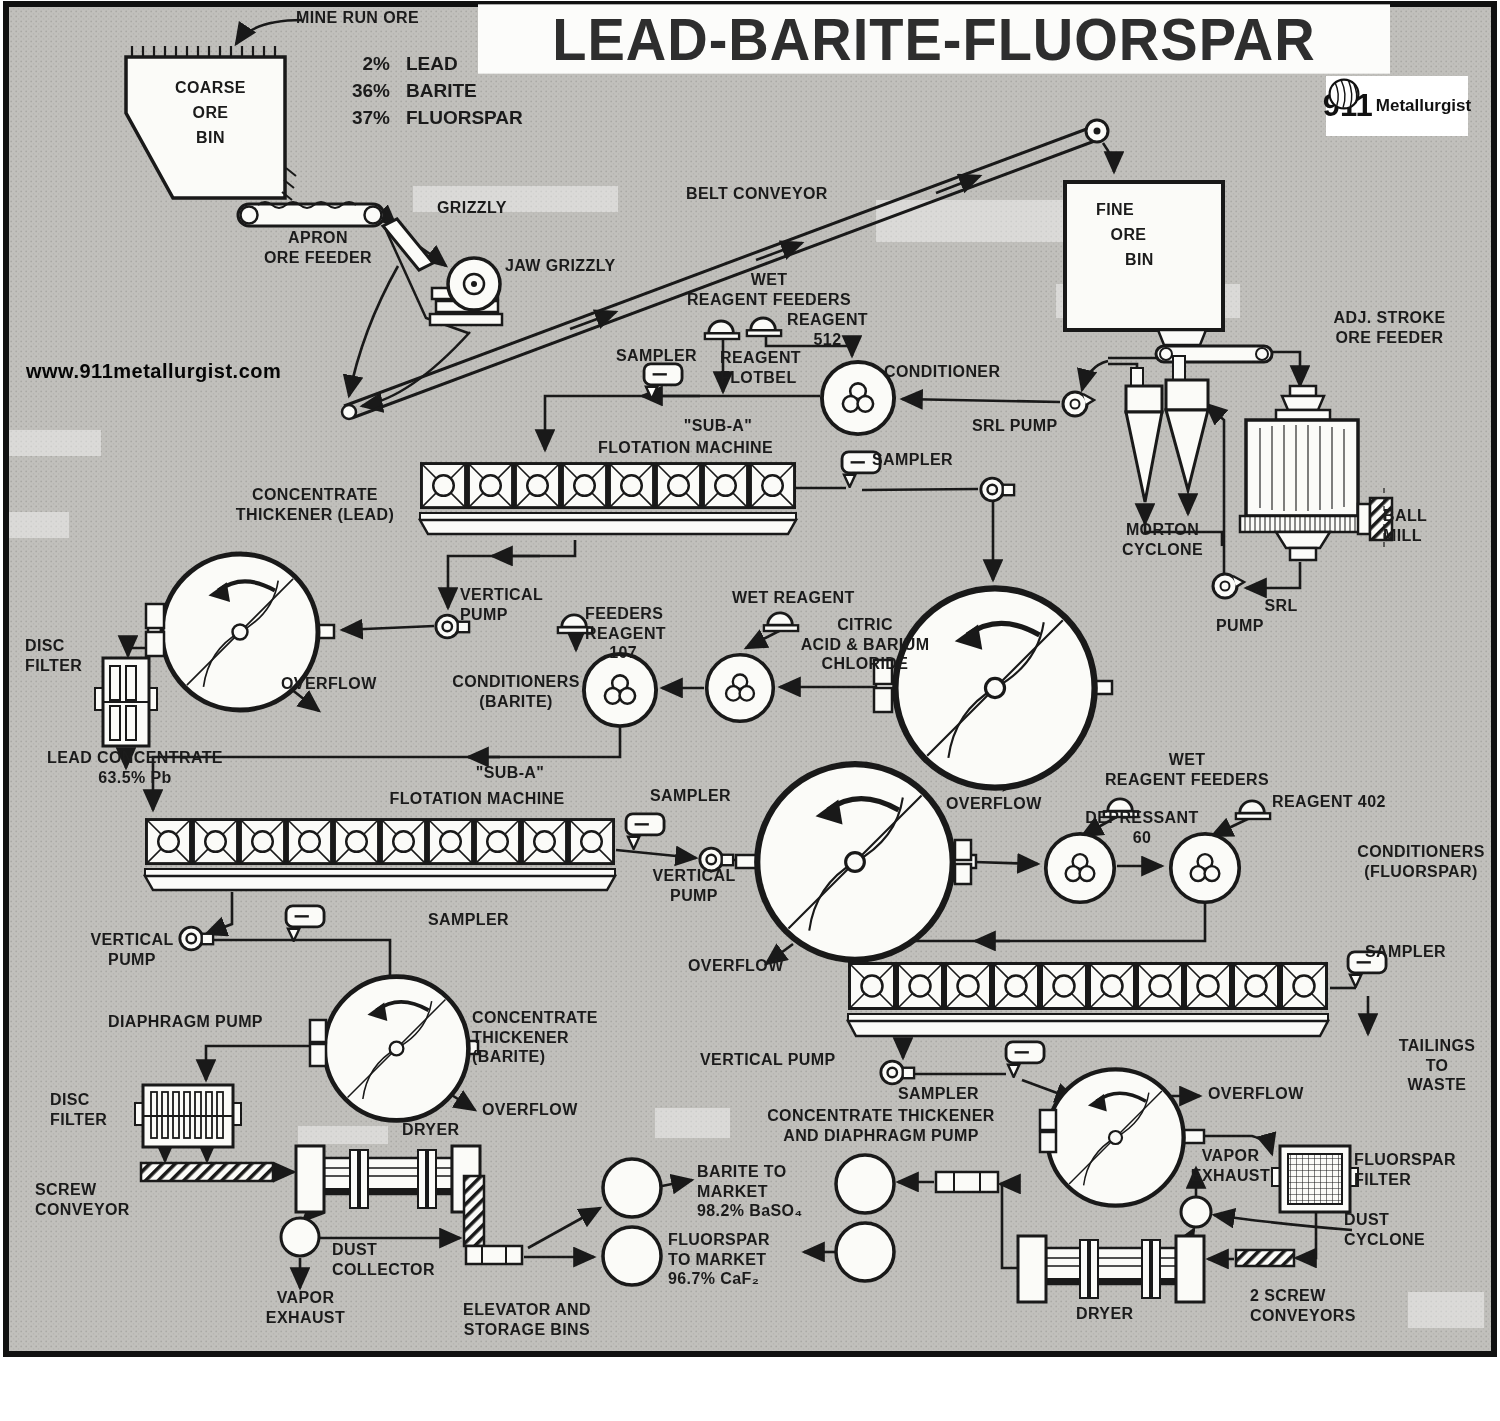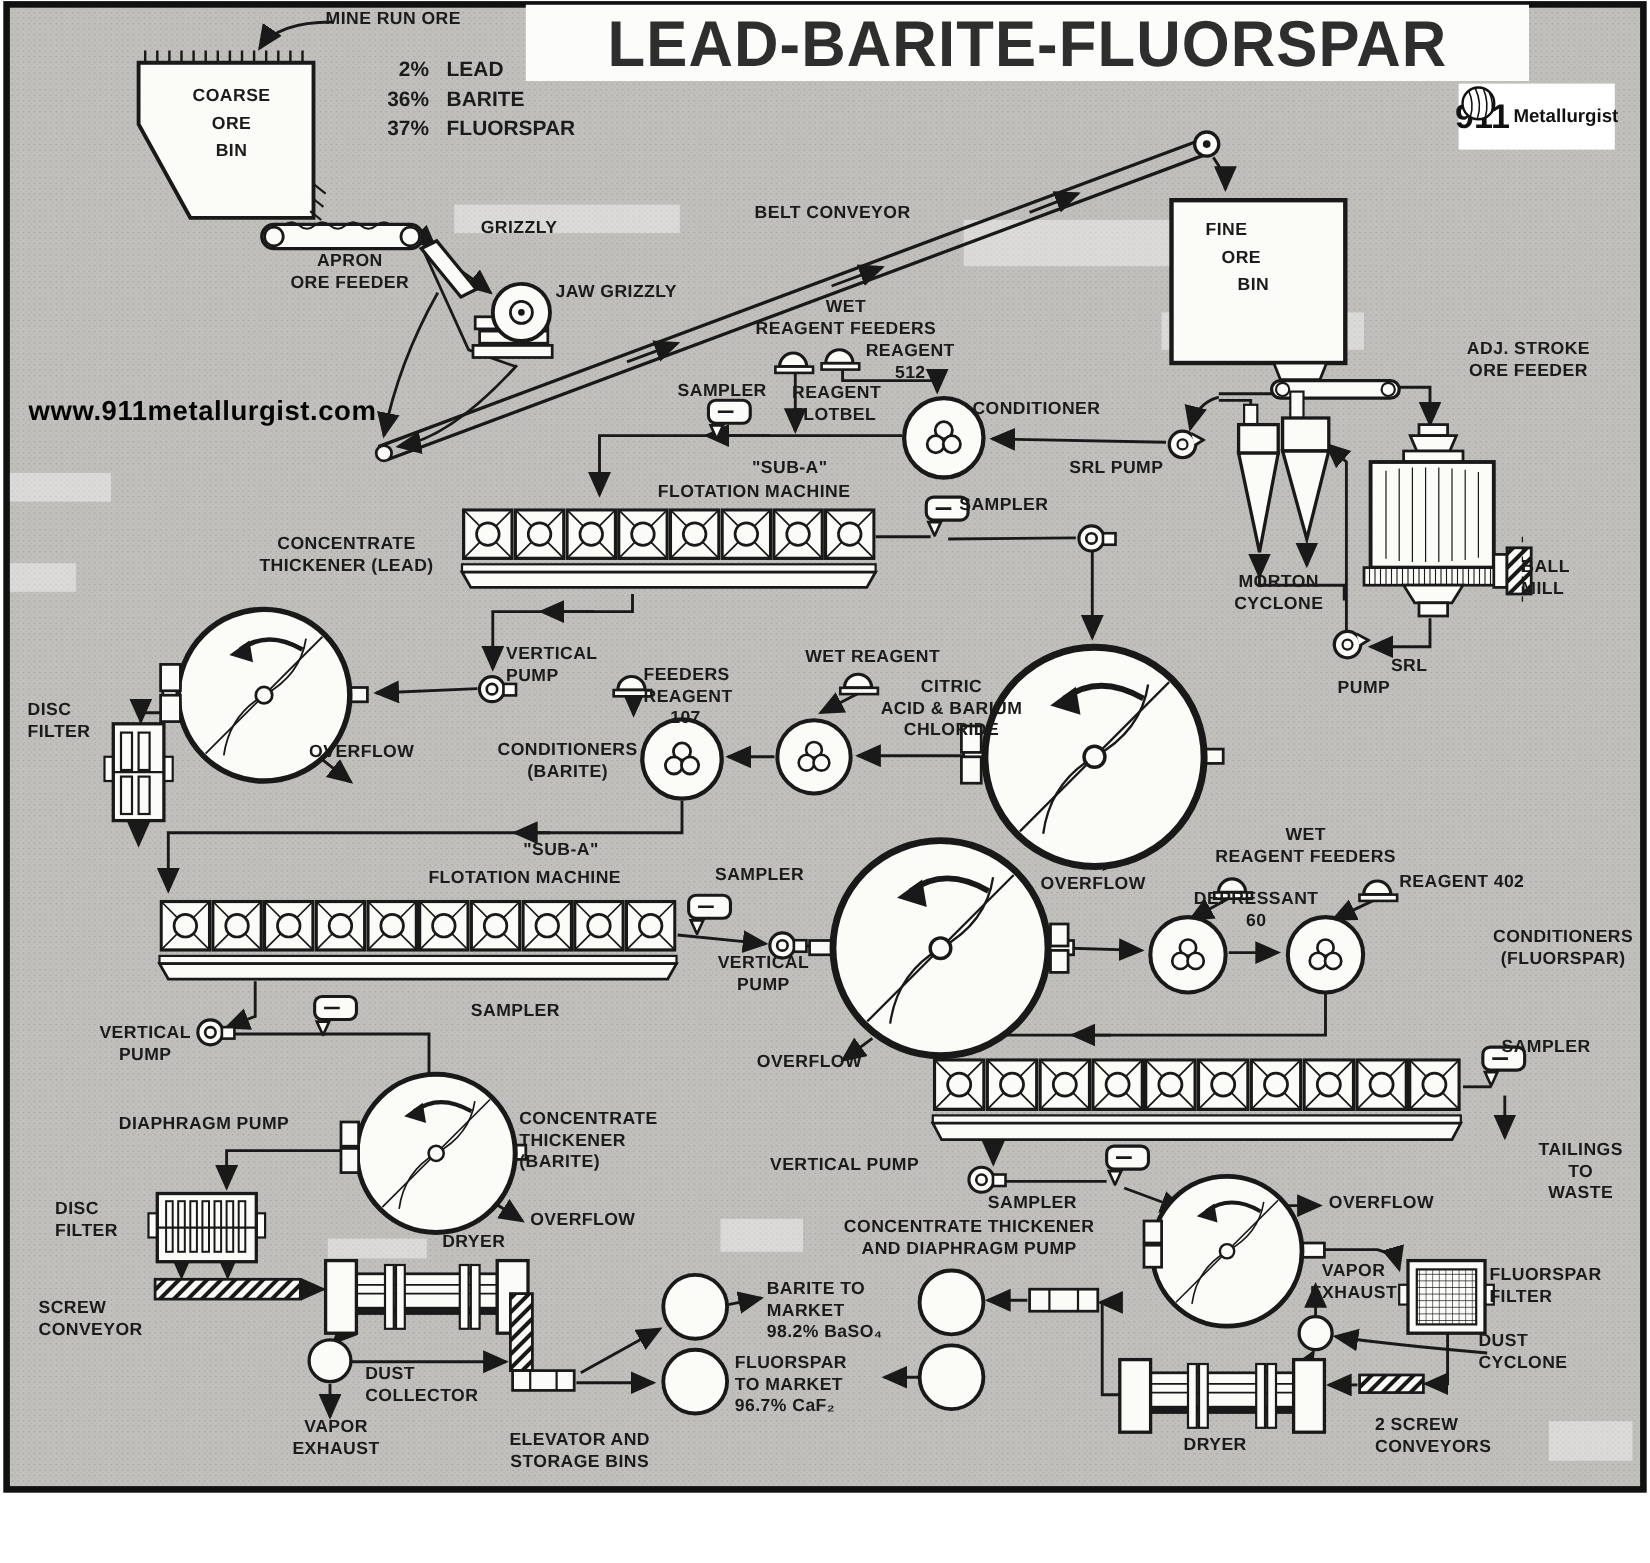--- a/index.html
+++ b/index.html
@@ -7,21 +7,21 @@
          font-family:"Liberation Sans",sans-serif;}
   svg{position:absolute;left:0;top:0;}
   .lbl{position:absolute;font:bold 16px/1.22 "Liberation Sans",sans-serif;color:#1b1b1b;
        letter-spacing:.4px;white-space:pre-line;text-align:center;}
   .left{text-align:left;}
   .title{position:absolute;left:478px;top:6px;width:912px;height:66px;background:#fcfcfa;
          display:flex;align-items:center;justify-content:center;font-weight:bold;
          font-size:56px;letter-spacing:1px;color:#2e2e2e;transform:scaleY(1.05);}
   .caption{position:absolute;left:0;top:1368px;width:1500px;text-align:center;
            font-weight:bold;font-size:40px;color:#3d4043;letter-spacing:1px;word-spacing:16px;}
-  .watermark{position:absolute;left:26px;top:360px;font-weight:bold;font-size:25px;color:#050505;letter-spacing:.5px;}
+  .watermark{position:absolute;left:26px;top:360px;font-weight:bold;font-size:20px;color:#050505;letter-spacing:.5px;}
   .logo{position:absolute;left:1326px;top:76px;width:142px;height:60px;background:#fff;
         display:flex;align-items:center;justify-content:center;gap:3px;}
   .logo .n{font-size:31px;font-weight:bold;color:#111;}
   .logo .m{font-size:17px;font-weight:bold;color:#111;}
   .assay{position:absolute;left:338px;top:50px;font-weight:bold;font-size:19px;color:#1b1b1b;}
   .assay .row{display:flex;line-height:27px;}
   .assay .pct{width:52px;text-align:right;margin-right:16px;}
   .lh30{line-height:1.55;}
 </style>
 </head>
@@ -504,20 +504,22 @@
 <div class="lbl" style="left:668px;top:416px;width:100px">"SUB-A"</div>
 <div class="lbl" style="left:578px;top:438px;width:215px">FLOTATION  MACHINE</div>
 <div class="lbl left" style="left:872px;top:450px;width:100px">SAMPLER</div>
 <div class="lbl" style="left:210px;top:485px;width:210px">CONCENTRATE
 THICKENER  (LEAD)</div>
 <div class="lbl left" style="left:460px;top:585px;width:110px">VERTICAL
 PUMP</div>
 <div class="lbl left" style="left:281px;top:674px;width:115px">OVERFLOW</div>
 <div class="lbl left" style="left:25px;top:636px;width:90px">DISC
 FILTER</div>
+<div class="lbl" style="left:20px;top:748px;width:230px">LEAD  CONCENTRATE
+63.5% Pb</div>
 <div class="lbl left" style="left:732px;top:588px;width:175px">WET  REAGENT</div>
 <div class="lbl left" style="left:585px;top:604px;width:115px">FEEDERS
 REAGENT
 &nbsp;&nbsp;&nbsp;&nbsp;&nbsp;107</div>
 <div class="lbl" style="left:790px;top:615px;width:150px">CITRIC
 ACID &amp; BARIUM
 CHLORIDE</div>
 <div class="lbl" style="left:442px;top:672px;width:148px">CONDITIONERS
 (BARITE)</div>
 <div class="lbl left" style="left:946px;top:794px;width:120px">OVERFLOW</div>

